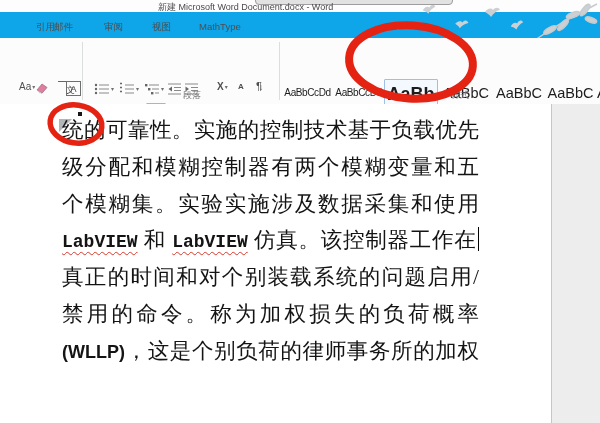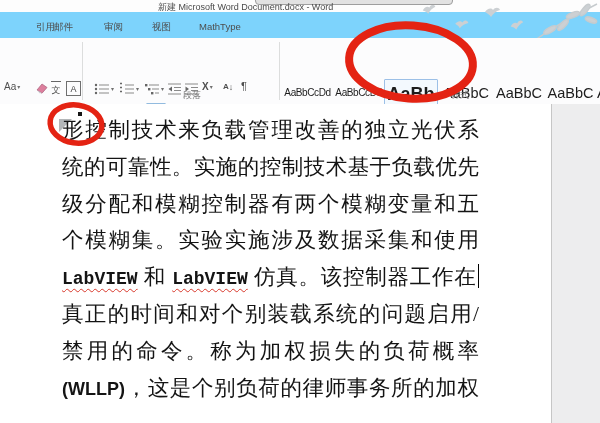--- a/index.html
+++ b/index.html
@@ -1,37 +1,37 @@
 <!DOCTYPE html>
 <html><head>
 <meta charset="utf-8">
 <style>
   html,body{margin:0;padding:0;}
-  .app{position:relative;width:600px;height:423px;background:#7dd3fc;overflow:hidden;
+  .app{position:relative;width:600px;height:423px;background:#0ea5e9;overflow:hidden;
        font-family:"Liberation Sans",sans-serif;-webkit-font-smoothing:antialiased;}
 
   
   .titlebar{position:absolute;left:0;top:0;width:600px;height:12px;background:#fdfdfd;}
   .win-title{position:absolute;left:158px;top:1px;font-size:9px;color:#4a4a4a;white-space:nowrap;}
   .top-artifact{position:absolute;left:255px;top:-9px;width:196px;height:12px;border:1px solid #9e9e9e;
                 border-radius:4px;background:#e2e2e2;}
   .decor{position:absolute;right:0;top:0;}
 
   
   .tabrow{position:absolute;left:0;top:12px;width:600px;height:26px;background:transparent;}
   .tab{position:absolute;top:6px;height:18px;line-height:18px;font-size:9.5px;color:#4d4d4d;cursor:default;}
 
   
   .ribbon{position:absolute;left:0;top:38px;width:600px;height:66px;background:#fcfcfd;
           border-bottom:1px solid #d2d3d4;}
   .vsep{position:absolute;top:4px;height:58px;width:1px;background:#dcdddd;}
   .grouplabel{position:absolute;top:51px;width:60px;text-align:center;font-size:9px;color:#7a7a7a;}
   .launcher{position:absolute;width:10px;height:10px;}
   .btn{position:absolute;display:flex;align-items:center;justify-content:center;}
-  .g{font-size:10px;color:#4f4f4f;line-height:10px;}
+  .g{font-size:10px;color:#4f4f4f;line-height:10px;margin-left:15px;}
   .dd{font-size:6px;color:#707070;line-height:6px;margin-left:1px;}
   .stack{display:flex;flex-direction:column;align-items:center;line-height:0;}
   .bar{width:13px;height:3.5px;margin-top:1px;}
   .boxA{width:13px;height:13px;border:1px solid #6f6f6f;font-size:9px;color:#444;
         display:flex;align-items:center;justify-content:center;}
   .circleChar{width:13px;height:13px;border:1px solid #6f6f6f;border-radius:50%;font-size:7px;color:#444;
         display:flex;align-items:center;justify-content:center;}
   .hl{background:#cfe3f5;border:1px solid #92bbdf;border-radius:1px;}
 
   
@@ -284,21 +284,20 @@
     </div>
 
     <div class="grouplabel" style="left:430px;">样式</div>
   </div>
 
   <div class="canvas">
     <div class="page">
       <div class="kwn-square"></div>
       <div class="collapse-tri"></div>
       <div class="textcol">
-        <p class="line">形控制技术来负载管理改善的独立光伏系</p>
         <p class="line">统的可靠性。实施的控制技术基于负载优先</p>
         <p class="line">级分配和模糊控制器有两个模糊变量和五</p>
         <p class="line">个模糊集。实验实施涉及数据采集和使用</p>
         <p class="line"><span class="latin">LabVIEW</span><span> 和 </span><span class="latin">LabVIEW</span><span> 仿真。该控制器工作在</span><span class="caret"></span></p>
         <p class="line">真正的时间和对个别装载系统的问题启用/</p>
         <p class="line">禁用的命令。称为加权损失的负荷概率</p>
         <p class="line"><span class="latin-plain">(WLLP)</span><span>，这是个别负荷的律师事务所的加权</span></p>
       </div>
     </div>
   </div>

